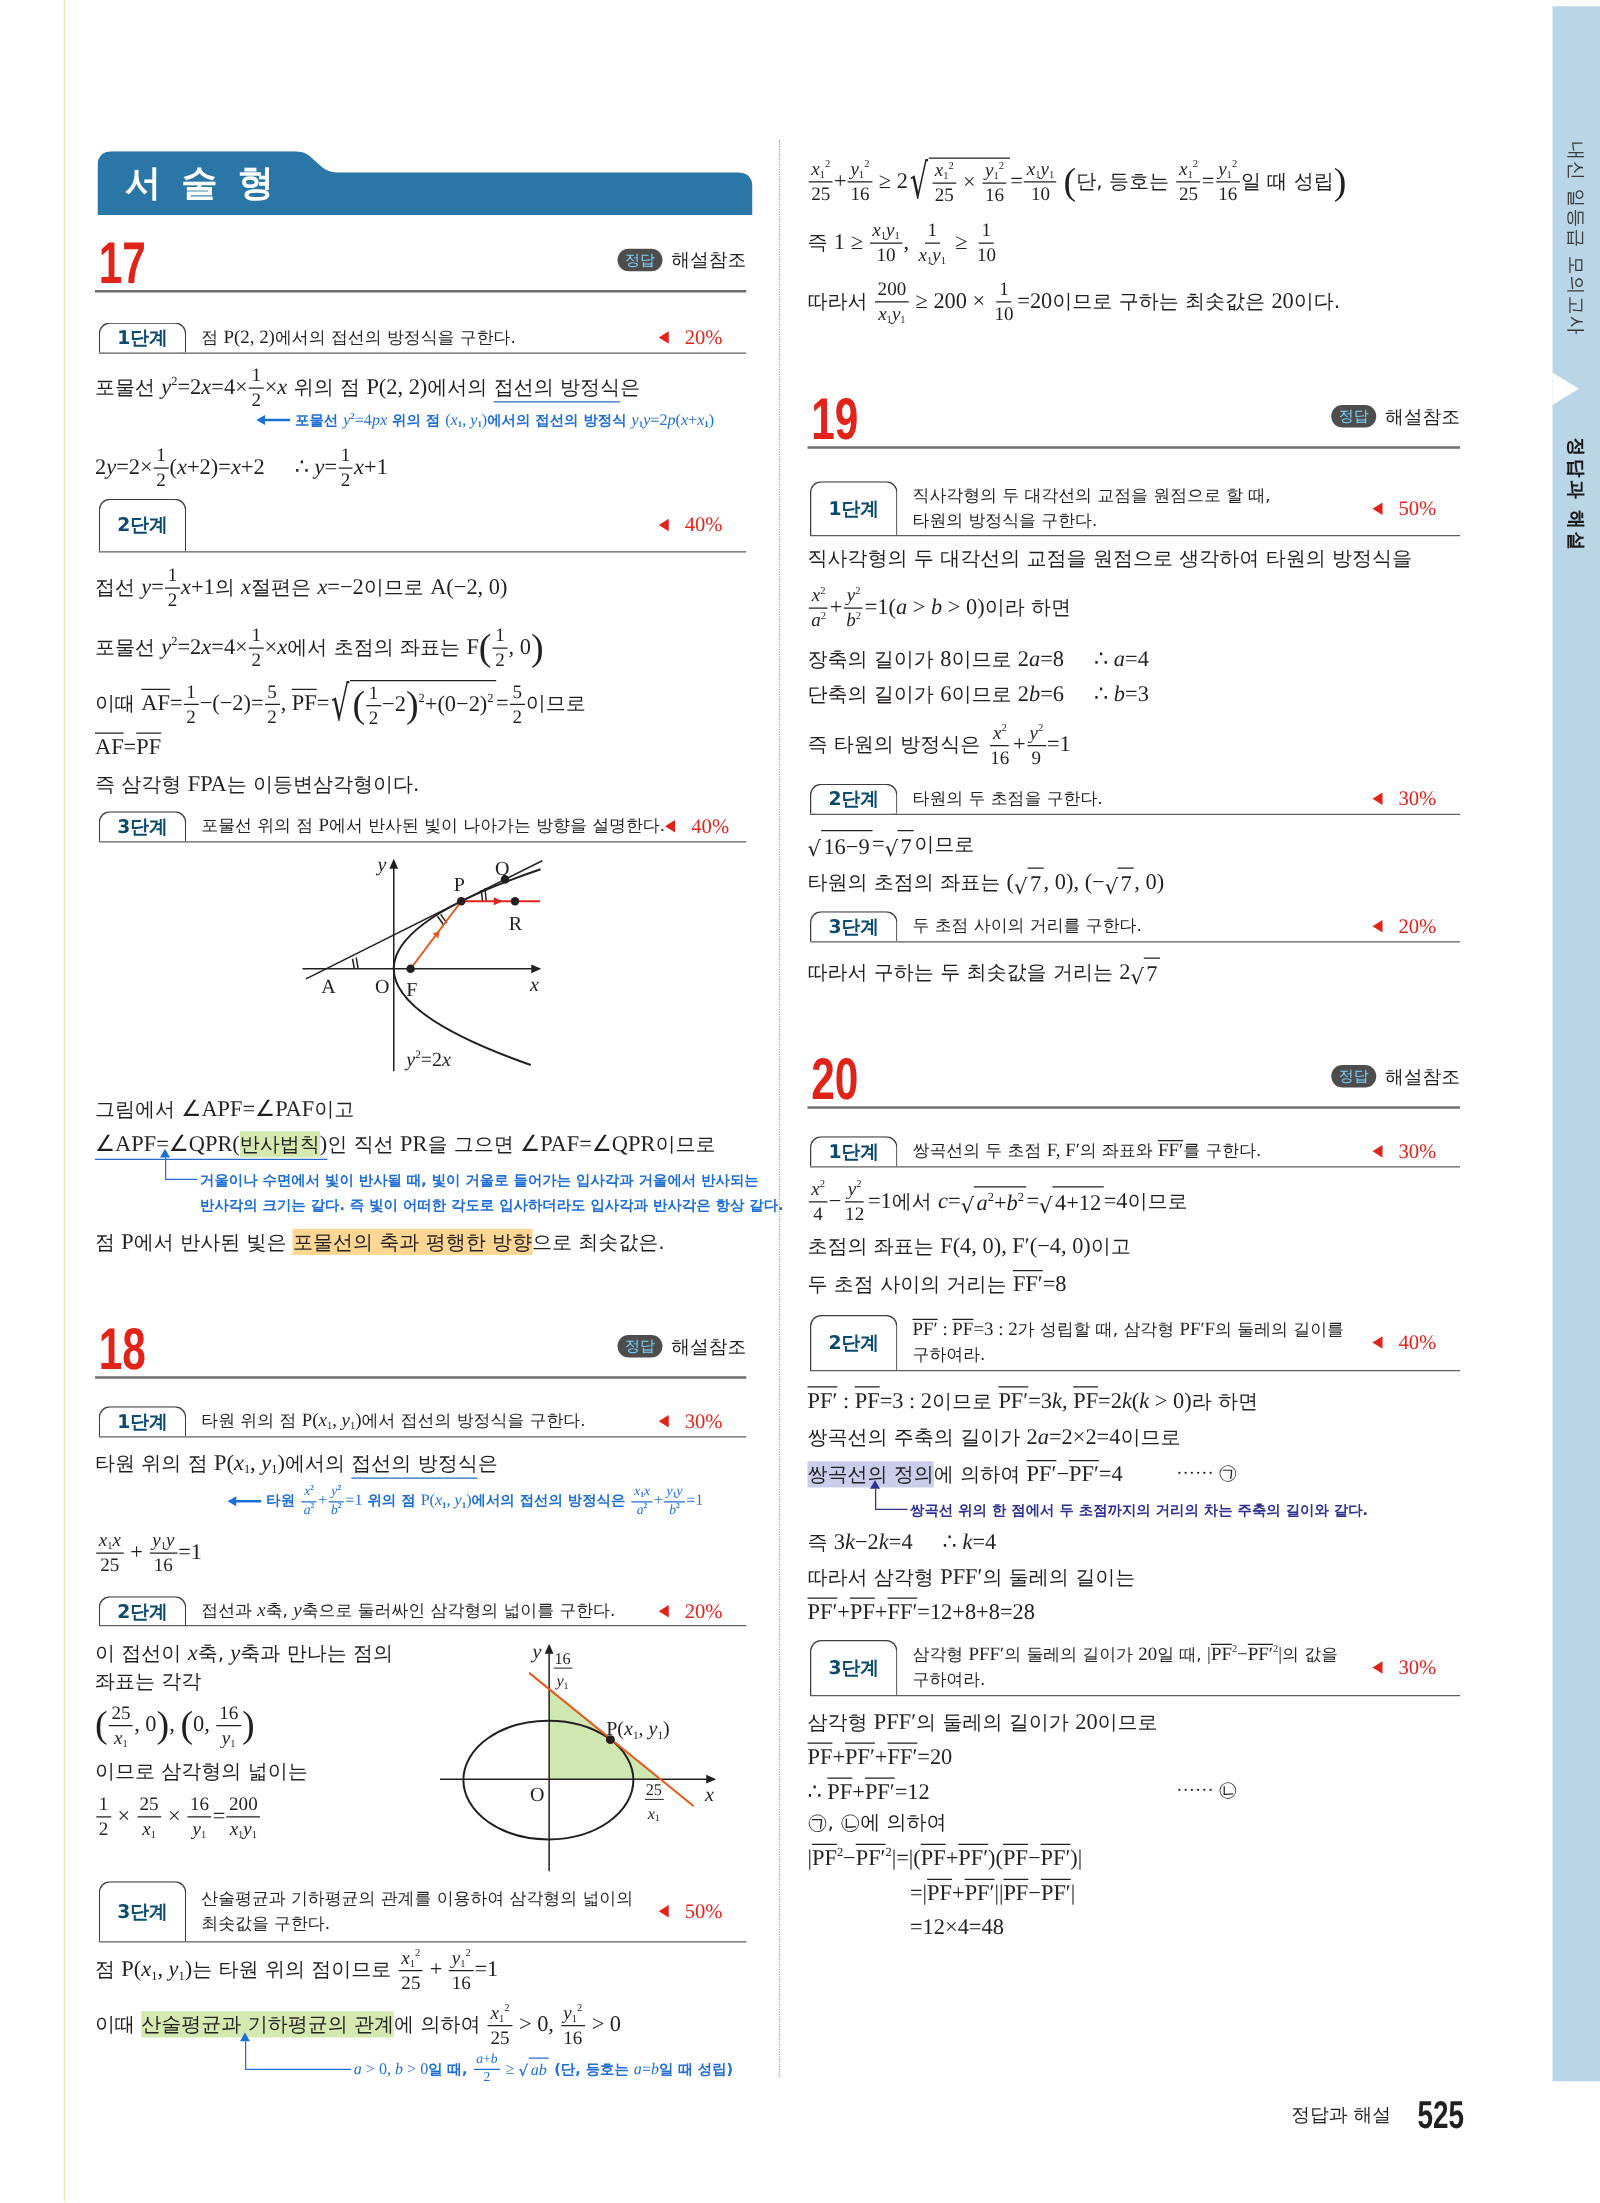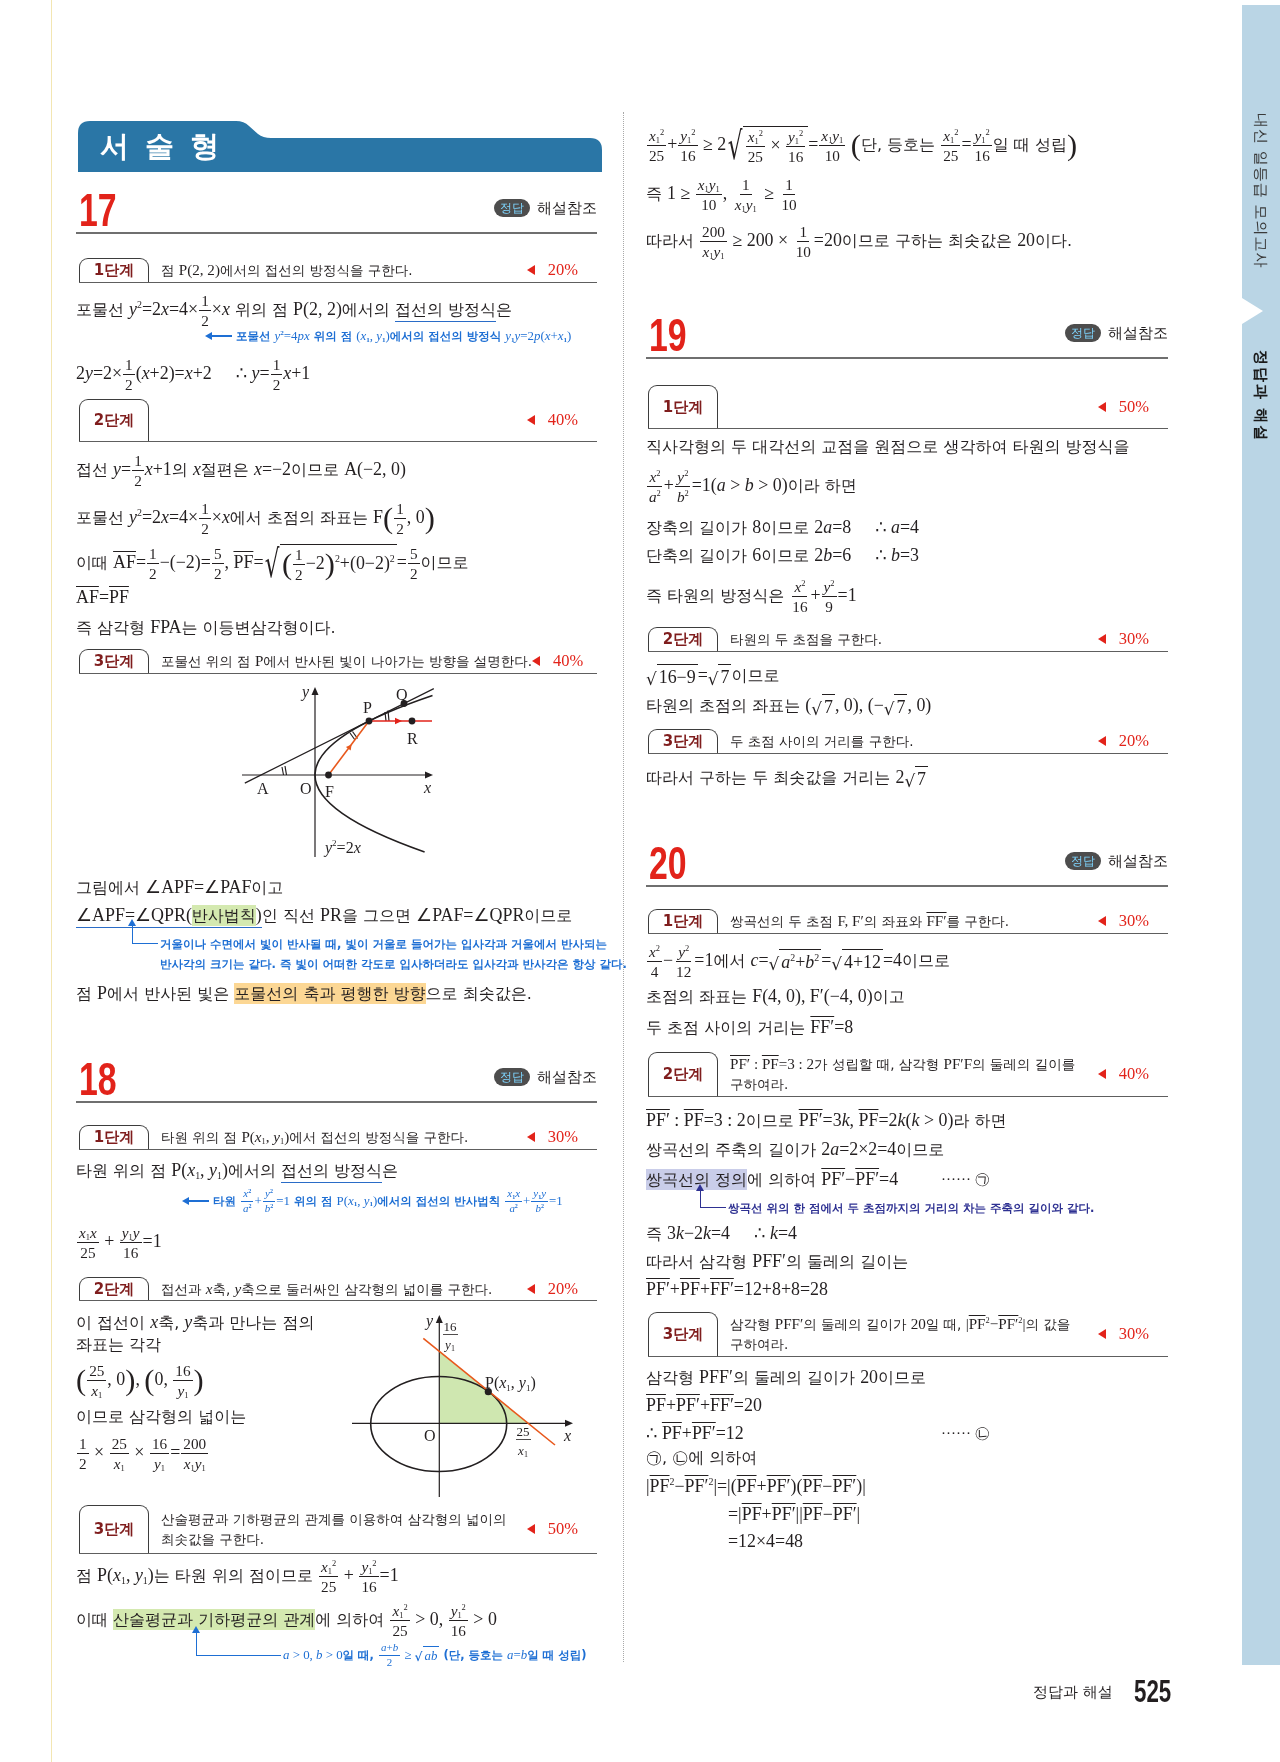--- a/index.html
+++ b/index.html
@@ -14,21 +14,21 @@
 
   
   .phead{position:absolute;height:48px;border-bottom:2px solid #6f6f6f;box-sizing:border-box;display:flex;justify-content:space-between;align-items:center;}
   .pnum{font-family:"Liberation Sans",sans-serif;font-weight:bold;font-size:47px;color:#e2231a;display:inline-block;transform:scaleX(.72);transform-origin:left center;line-height:1;margin-left:3px;}
   .answ{display:flex;align-items:center;margin-top:-2px;}
   .badge{background:#4d4d4d;color:#7dd3fc;font-size:12px;border-radius:9px;padding:1px 6px;margin-right:7px;line-height:16px;}
   .anst{font-size:15px;color:#231f20;}
 
   
   .step{position:absolute;border-bottom:1.5px solid #5e5e5e;display:flex;align-items:stretch;box-sizing:content-box;}
-  .step-box{width:70px;flex:0 0 70px;border:1.2px solid #3d3d3d;border-bottom:none;border-radius:9px 9px 0 0;display:flex;align-items:center;justify-content:center;color:#7f1d1d;font-weight:bold;font-size:15px;box-sizing:border-box;}
+  .step-box{width:70px;flex:0 0 70px;border:1.2px solid #3d3d3d;border-bottom:none;border-radius:9px 9px 0 0;display:flex;align-items:center;justify-content:center;color:#0c4a6e;font-weight:bold;font-size:15px;box-sizing:border-box;}
   .step-desc{margin-left:12px;font-size:13.5px;display:flex;flex-direction:column;justify-content:center;line-height:20px;white-space:nowrap;}
   .step-pct{margin-left:auto;margin-right:19px;display:flex;align-items:center;color:#e2231a;font-family:"Liberation Serif",serif;font-size:16.5px;}
   .tri{width:0;height:0;border-top:5px solid transparent;border-bottom:5px solid transparent;border-right:8px solid #e2231a;margin-right:13px;}
 
   
   .ln{position:absolute;height:40px;line-height:40px;white-space:nowrap;font-size:16px;color:#231f20;}
   .tx{font-family:"DejaVu Sans",sans-serif;white-space:pre;}
   .mr{font-family:"Liberation Serif",serif;font-size:1.12em;white-space:pre;}
   .mv{font-family:"Liberation Serif",serif;font-style:italic;font-size:1.12em;white-space:pre;}
   .sup{font-family:"Liberation Serif",serif;font-size:.62em;vertical-align:.72em;line-height:0;}
@@ -253,21 +253,21 @@
 
 <div class="ln" style="left:76px;top:1150px;"><span class="tx">타원 위의 점 </span><span class="mr">P(</span><span class="mv">x</span><span class="sub">1</span><span class="mr">, </span><span class="mv">y</span><span class="sub">1</span><span class="mr">)</span><span class="tx">에서의 </span><span class="u"><span class="tx">접선의 방정식</span></span><span class="tx">은</span></div>
 <div class="note" style="left:185px;top:1186px;height:30px;">
   <span class="note-arrow"></span>
   <span><span class="tx">타원 </span><span class="frac">
         <span class="num"><span class="mv">x</span><span class="sup">2</span></span>
         <span class="den"><span class="mv">a</span><span class="sup">2</span></span>
       </span><span class="mr">+</span><span class="frac">
         <span class="num"><span class="mv">y</span><span class="sup">2</span></span>
         <span class="den"><span class="mv">b</span><span class="sup">2</span></span>
-      </span><span class="mr">=1</span><span class="tx"> 위의 점 </span><span class="mr">P(</span><span class="mv">x</span><span class="sub">1</span><span class="mr">, </span><span class="mv">y</span><span class="sub">1</span><span class="mr">)</span><span class="tx">에서의 접선의 반사법칙 </span><span class="frac">
+      </span><span class="mr">=1</span><span class="tx"> 위의 점 </span><span class="mr">P(</span><span class="mv">x</span><span class="sub">1</span><span class="mr">, </span><span class="mv">y</span><span class="sub">1</span><span class="mr">)</span><span class="tx">에서의 접선의 방정식은 </span><span class="frac">
         <span class="num"><span class="mv">x</span><span class="sub">1</span><span class="mv">x</span></span>
         <span class="den"><span class="mv">a</span><span class="sup">2</span></span>
       </span><span class="mr">+</span><span class="frac">
         <span class="num"><span class="mv">y</span><span class="sub">1</span><span class="mv">y</span></span>
         <span class="den"><span class="mv">b</span><span class="sup">2</span></span>
       </span><span class="mr">=1</span></span>
 </div>
 <div class="ln" style="left:76px;top:1221px;"><span class="frac">
       <span class="num"><span class="mv">x</span><span class="sub">1</span><span class="mv">x</span></span>
       <span class="den"><span class="mr">25</span></span>
@@ -433,20 +433,24 @@
   <span class="answ">
       <span class="badge">정답</span>
       <span class="anst">해설참조</span>
     </span>
 </div>
 
 <div class="step" style="left:648px;top:385px;width:520px;height:43px;">
   <div class="step-box">
       <span>1단계</span>
     </div>
+  <div class="step-desc">
+    <div><span class="tx">직사각형의 두 대각선의 교점을 원점으로 할 때,</span></div>
+    <div><span class="tx">타원의 방정식을 구한다.</span></div>
+  </div>
   <div class="step-pct">
       <span class="tri"></span>
       <span>50%</span>
     </div>
 </div>
 
 <div class="ln" style="left:646px;top:427px;"><span class="tx">직사각형의 두 대각선의 교점을 원점으로 생각하여 타원의 방정식을</span></div>
 <div class="ln" style="left:646px;top:465px;"><span class="frac">
       <span class="num"><span class="mv">x</span><span class="sup">2</span></span>
       <span class="den"><span class="mv">a</span><span class="sup">2</span></span>

